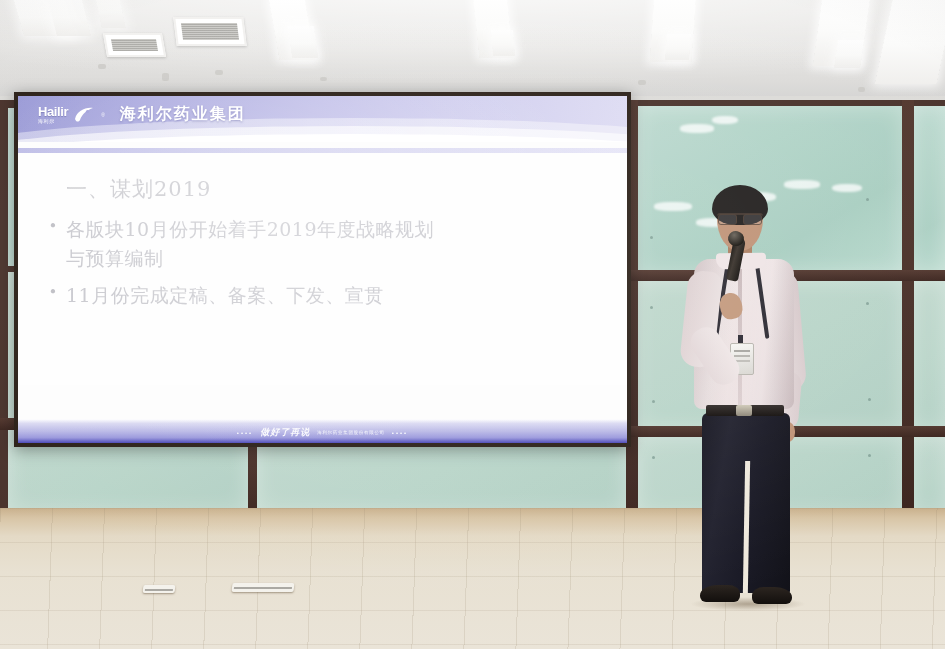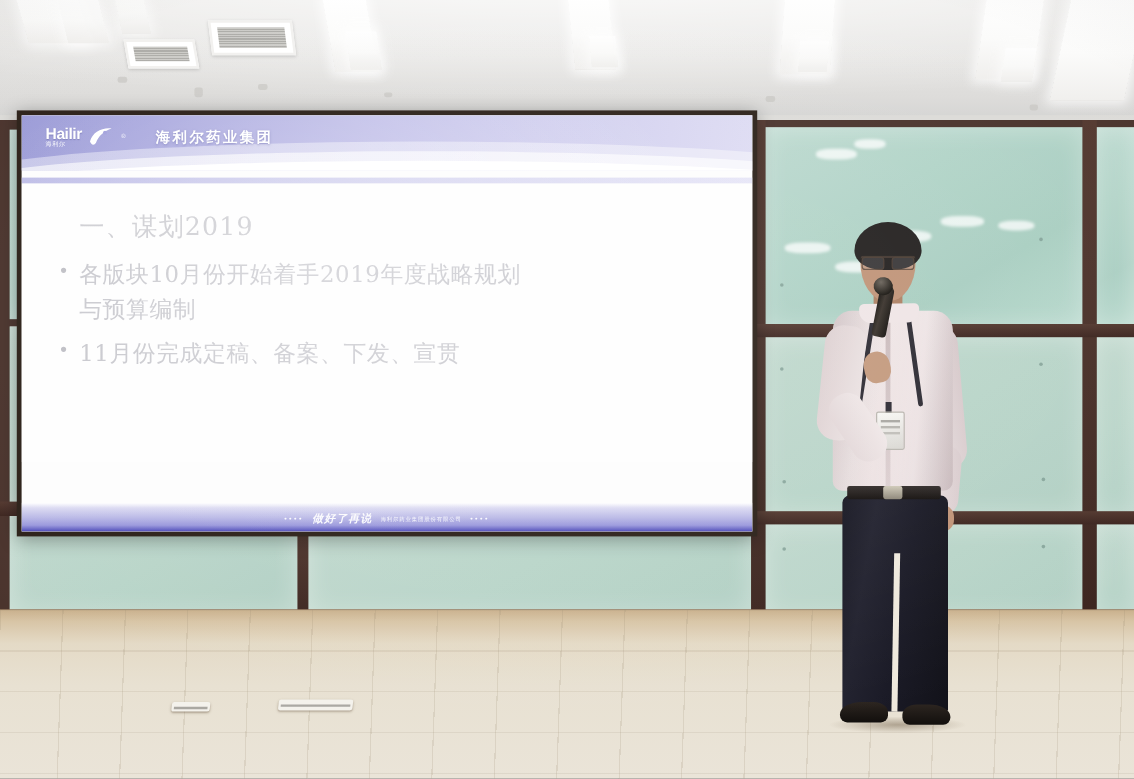--- a/index.html
+++ b/index.html
@@ -131,24 +131,24 @@
     font-family:"DejaVu Sans",sans-serif;
   }
   .logo-swoosh{
     position:relative;width:22px;height:20px;
   }
   .logo-swoosh svg{position:absolute;left:0;top:0;}
   .logo-reg{
     font-size:5px;color:#fff;vertical-align:super;margin-left:1px;opacity:.9;
   }
   .logo-cn{
-    font-size:12px;font-weight:bold;color:#ffffff;letter-spacing:2px;
+    font-size:16px;font-weight:bold;color:#ffffff;letter-spacing:2px;
     font-family:Liberation Mono, monospace;
     text-shadow:0 1px 2px rgba(110,110,170,.5);
-    margin-left:20px;
+    margin-left:10px;
   }
 
   
   .slide-body{
     position:absolute;left:0;top:57px;width:609px;height:232px;
     background:#fefefe;
   }
   .slide-title{
     position:absolute;left:48px;top:22px;
     font-size:21px;color:#c9c9ce;letter-spacing:1px;

